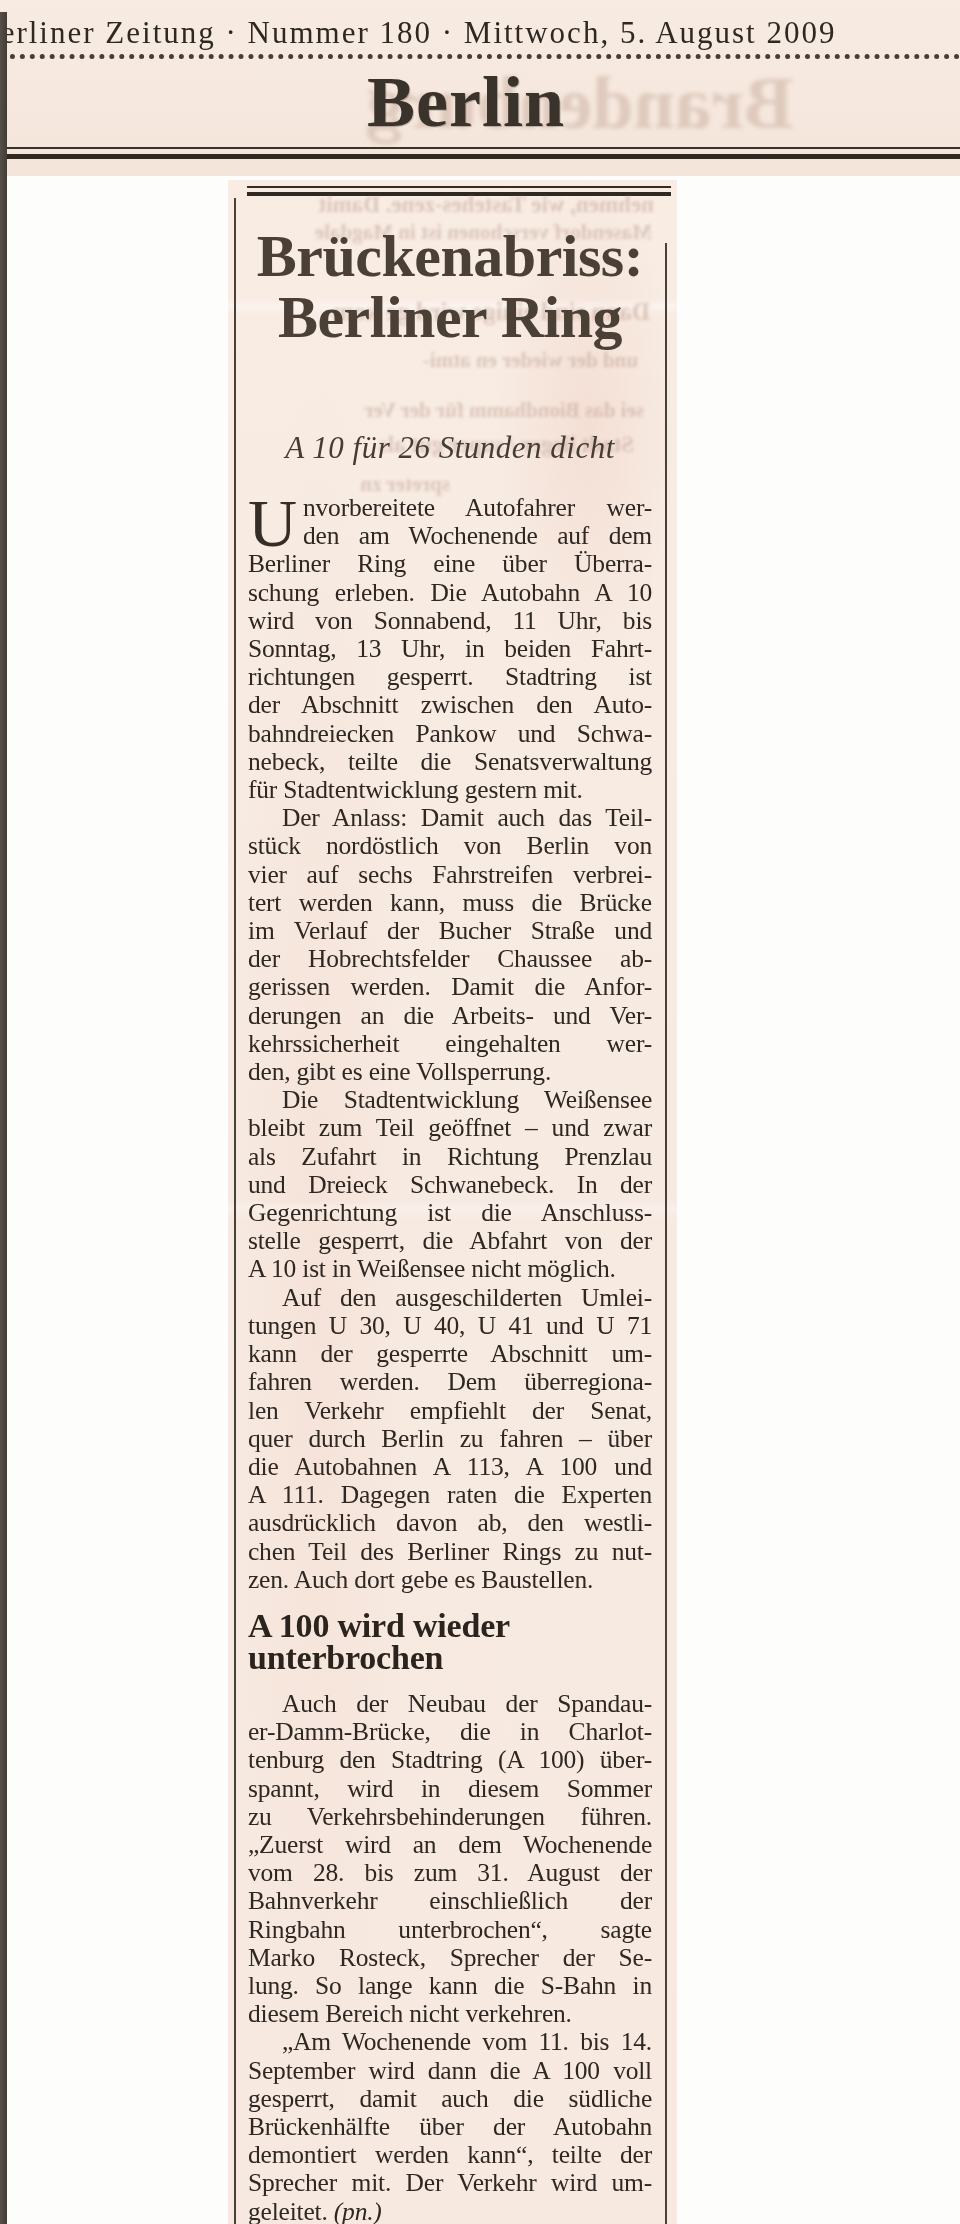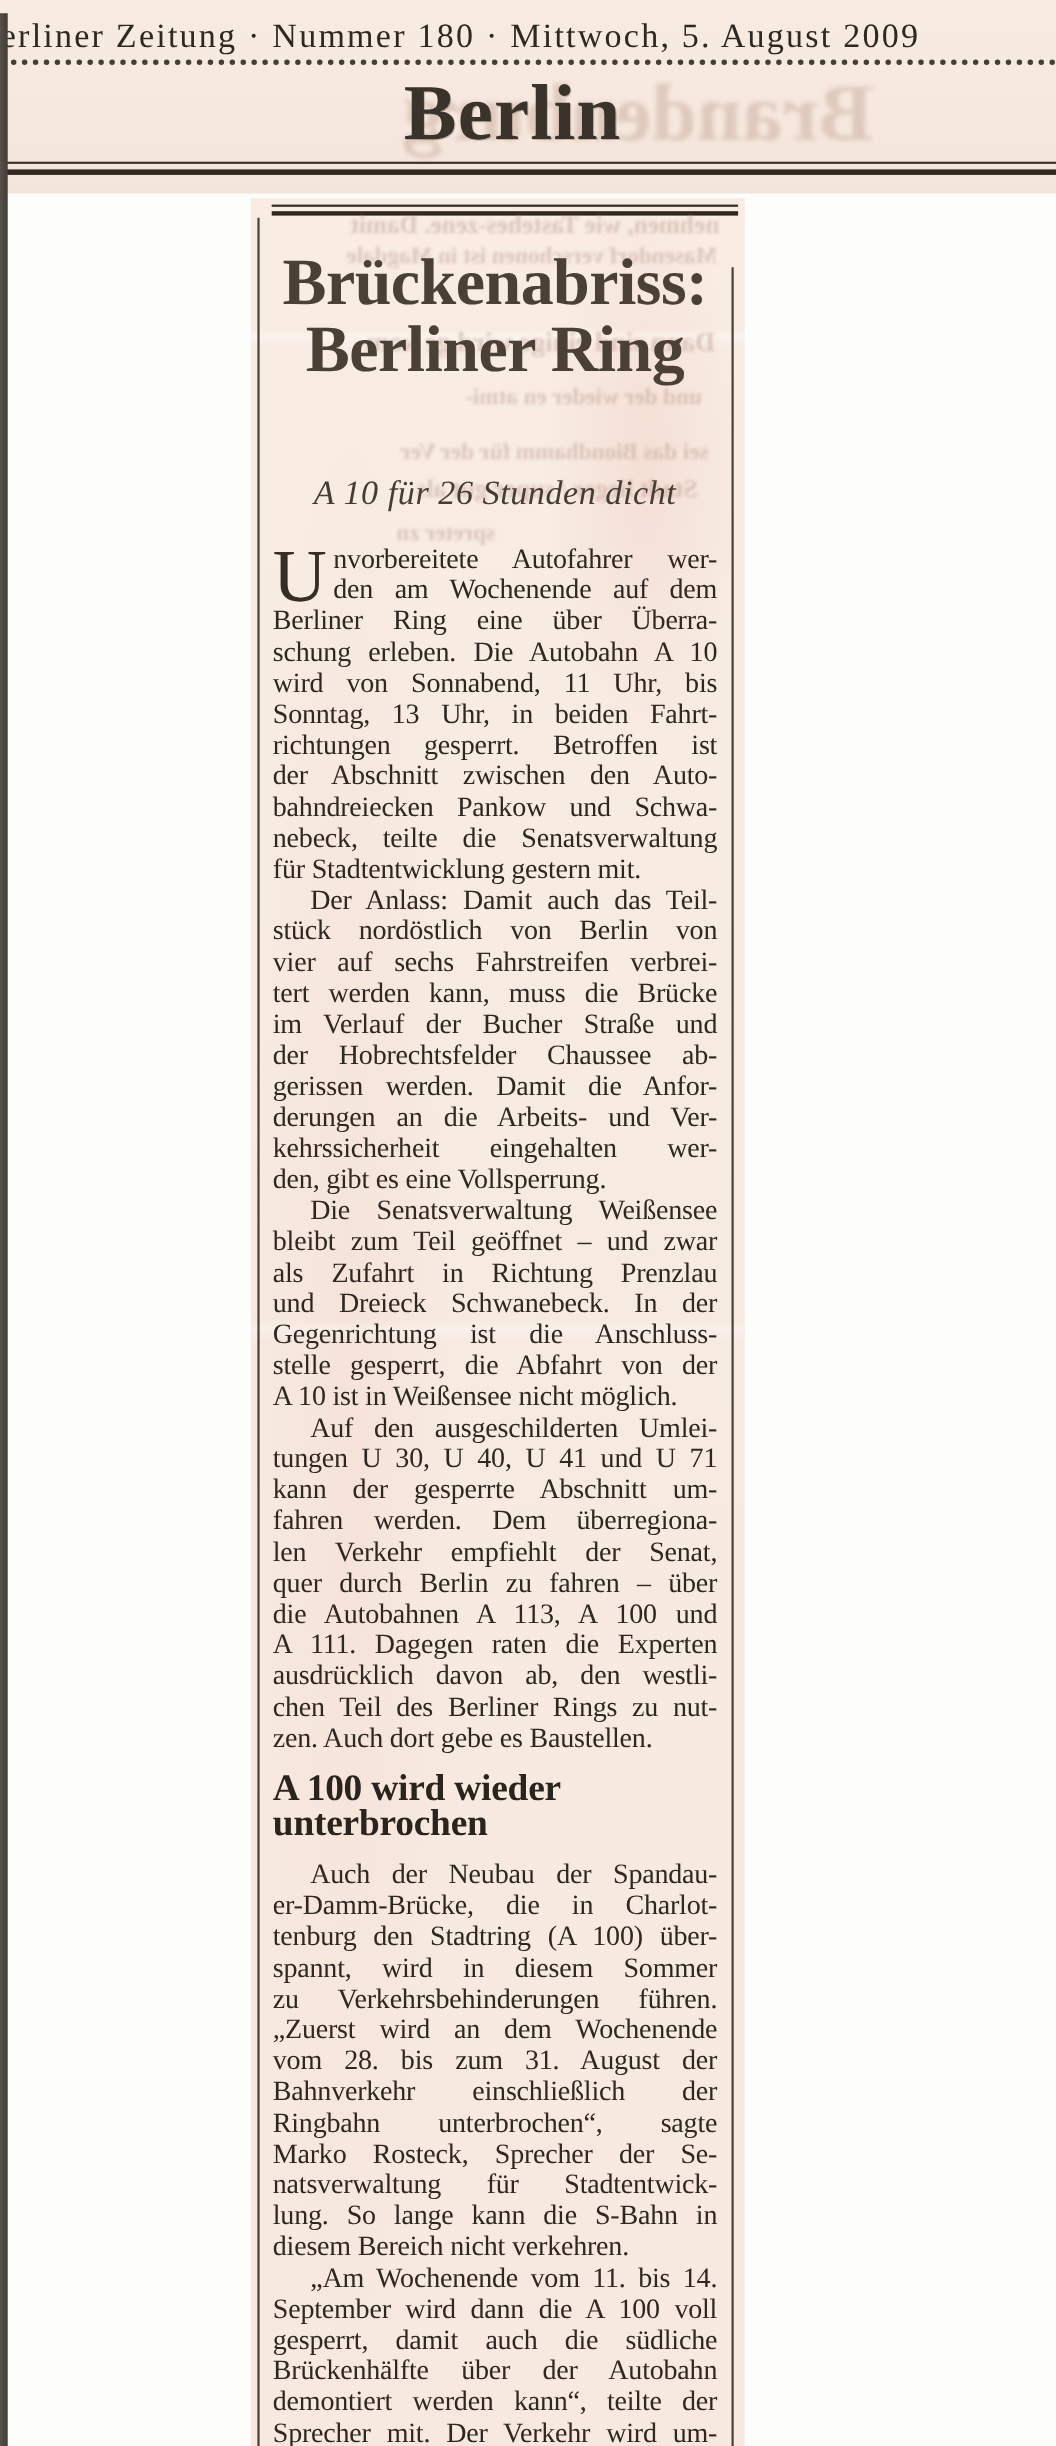--- a/index.html
+++ b/index.html
@@ -130,40 +130,40 @@
 
     <div class="article-body">
         <div class="para">
           <span class="dropcap">U</span>
           <div class="line">nvorbereitete Autofahrer wer-</div>
           <div class="line">den am Wochenende auf dem</div>
           <div class="line">Berliner Ring eine über Überra-</div>
           <div class="line">schung erleben. Die Autobahn A 10</div>
           <div class="line">wird von Sonnabend, 11 Uhr, bis</div>
           <div class="line">Sonntag, 13 Uhr, in beiden Fahrt-</div>
-          <div class="line">richtungen gesperrt. Betroffen ist</div>
+          <div class="line">richtungen gesperrt. Stadtring ist</div>
           <div class="line">der Abschnitt zwischen den Auto-</div>
           <div class="line">bahndreiecken Pankow und Schwa-</div>
           <div class="line">nebeck, teilte die Senatsverwaltung</div>
           <div class="line last">für Stadtentwicklung gestern mit.</div>
         </div>
         <div class="para">
           <div class="line indent">Der Anlass: Damit auch das Teil-</div>
           <div class="line">stück nordöstlich von Berlin von</div>
           <div class="line">vier auf sechs Fahrstreifen verbrei-</div>
           <div class="line">tert werden kann, muss die Brücke</div>
           <div class="line">im Verlauf der Bucher Straße und</div>
           <div class="line">der Hobrechtsfelder Chaussee ab-</div>
           <div class="line">gerissen werden. Damit die Anfor-</div>
           <div class="line">derungen an die Arbeits- und Ver-</div>
           <div class="line">kehrssicherheit eingehalten wer-</div>
           <div class="line last">den, gibt es eine Vollsperrung.</div>
         </div>
         <div class="para">
-          <div class="line indent">Die Senatsverwaltung Weißensee</div>
+          <div class="line indent">Die Stadtentwicklung Weißensee</div>
           <div class="line">bleibt zum Teil geöffnet – und zwar</div>
           <div class="line">als Zufahrt in Richtung Prenzlau</div>
           <div class="line">und Dreieck Schwanebeck. In der</div>
           <div class="line">Gegenrichtung ist die Anschluss-</div>
           <div class="line">stelle gesperrt, die Abfahrt von der</div>
           <div class="line last">A 10 ist in Weißensee nicht möglich.</div>
         </div>
         <div class="para">
           <div class="line indent">Auf den ausgeschilderten Umlei-</div>
           <div class="line">tungen U 30, U 40, U 41 und U 71</div>
@@ -182,21 +182,20 @@
           <div class="line indent">Auch der Neubau der Spandau-</div>
           <div class="line">er-Damm-Brücke, die in Charlot-</div>
           <div class="line">tenburg den Stadtring (A 100) über-</div>
           <div class="line">spannt, wird in diesem Sommer</div>
           <div class="line">zu Verkehrsbehinderungen führen.</div>
           <div class="line">„Zuerst wird an dem Wochenende</div>
           <div class="line">vom 28. bis zum 31. August der</div>
           <div class="line">Bahnverkehr einschließlich der</div>
           <div class="line">Ringbahn unterbrochen“, sagte</div>
           <div class="line">Marko Rosteck, Sprecher der Se-</div>
-          <div class="line">natsverwaltung für Stadtentwick-</div>
           <div class="line">lung. So lange kann die S-Bahn in</div>
           <div class="line last">diesem Bereich nicht verkehren.</div>
         </div>
         <div class="para">
           <div class="line indent">„Am Wochenende vom 11. bis 14.</div>
           <div class="line">September wird dann die A 100 voll</div>
           <div class="line">gesperrt, damit auch die südliche</div>
           <div class="line">Brückenhälfte über der Autobahn</div>
           <div class="line">demontiert werden kann“, teilte der</div>
           <div class="line">Sprecher mit. Der Verkehr wird um-</div>

